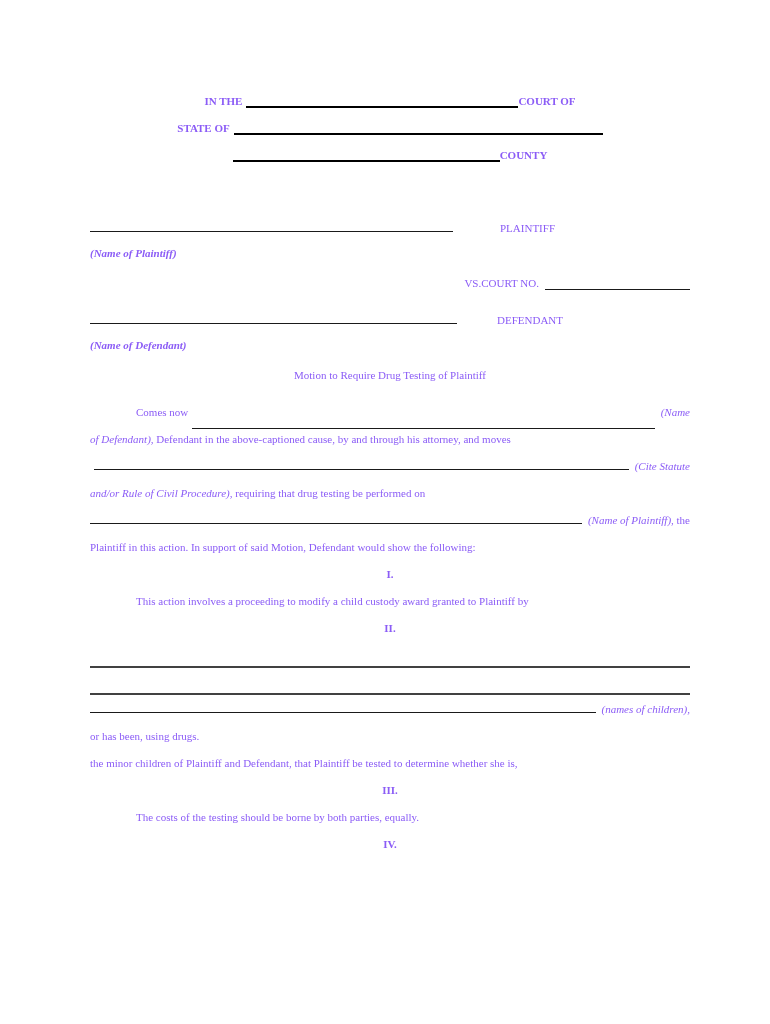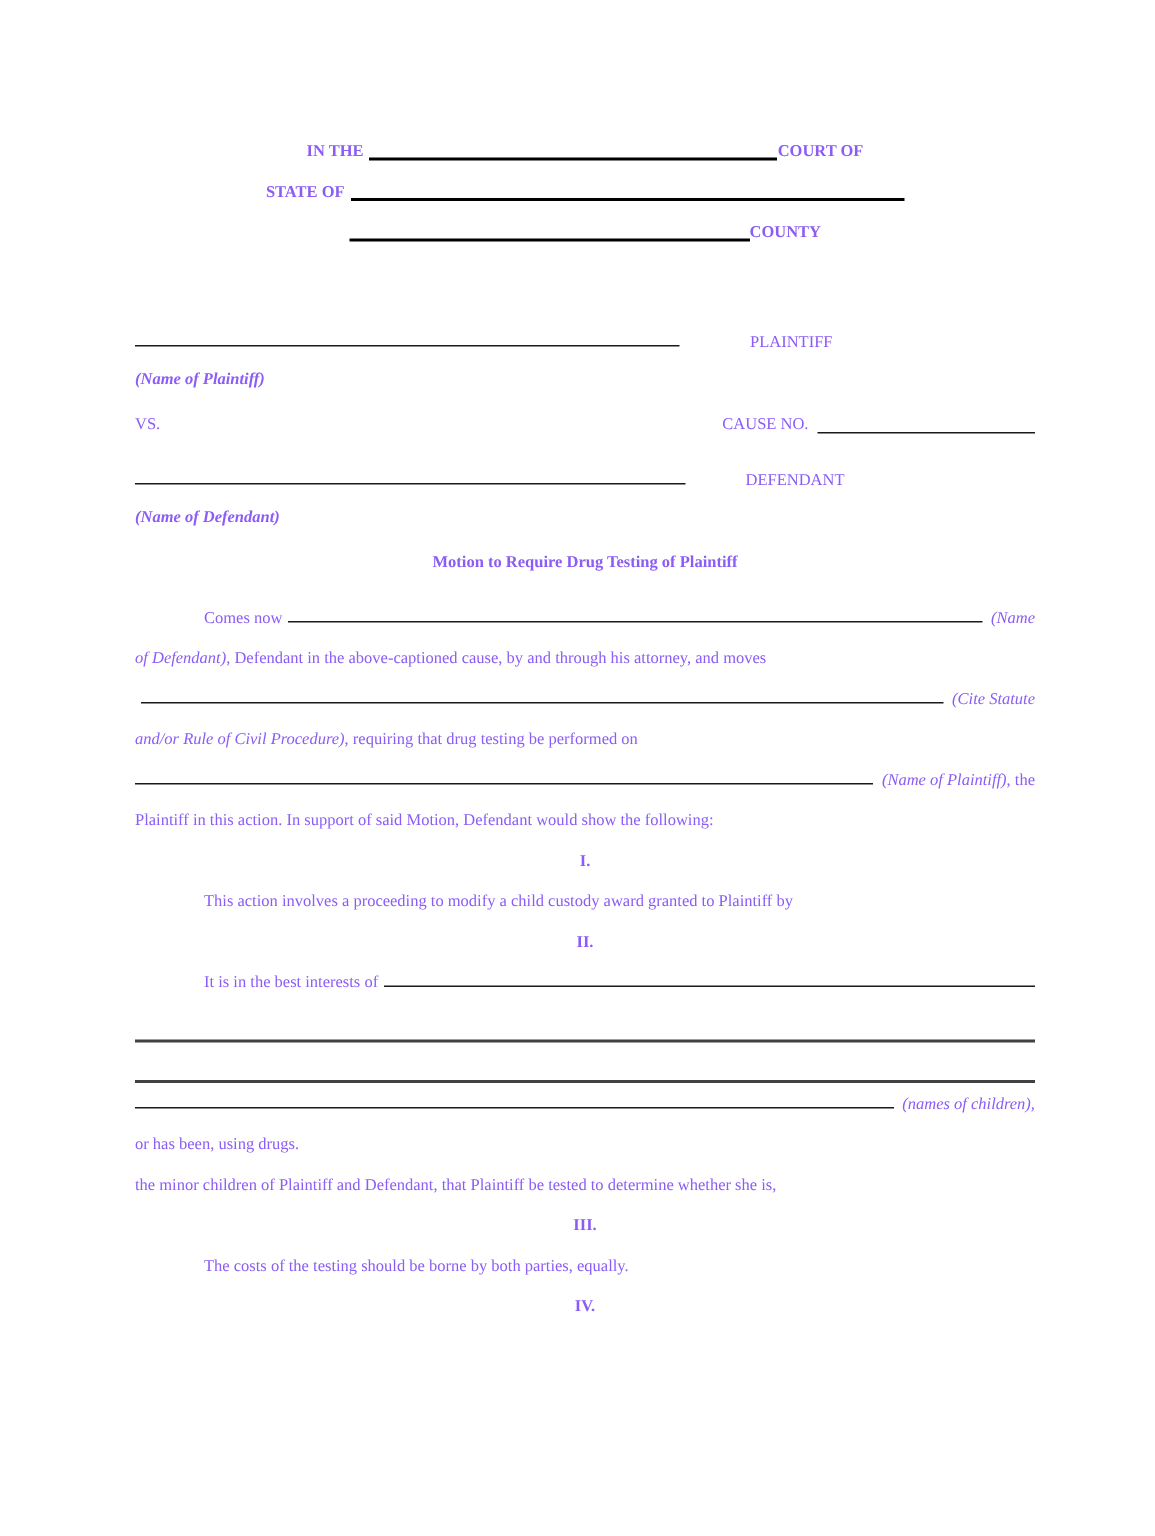--- a/index.html
+++ b/index.html
@@ -13,21 +13,21 @@
     font-family: "Liberation Serif", "DejaVu Serif", serif;
     font-size: 11px;
     line-height: 27px;
     color: #8b5cf6;
     overflow: hidden;
   }
 
   
   .line { white-space: nowrap; }
   .flexline { display: flex; align-items: baseline; white-space: nowrap; }
-  .indent { padding-left: 46px; }
+  .indent { padding-left: 46px; align-items: flex-end; }
   .bi { font-weight: normal; font-style: italic; }
   .heading { text-align: center; font-weight: bold; }
 
   
   .blank {
     display: inline-block;
     height: 12px;
     border-bottom: 1.6px solid #1a1a1a;
     vertical-align: baseline;
     margin-bottom: -3px;
@@ -41,24 +41,24 @@
   .w267 { width: 267px; }
   .w369 { width: 369px; margin-left: 4px; }
 
   
   .parties { margin-top: 46px; }
   .row { display: flex; align-items: baseline; }
   .w363 { width: 363px; margin-right: 47px; }
   .w367 { width: 367px; margin-right: 40px; }
   .w145 { width: 145px; margin-left: 6px; }
   .name-cap { line-height: 21px; font-weight: bold; font-style: italic; margin-top: 1px; }
-  .rowC { margin-top: 6px; justify-content: space-between; }
+  .rowC { margin-top: 6px; justify-content: flex-end; }
   .rowD { margin-top: 10px; }
 
-  .title { text-align: center; font-weight: bold; margin-top: 6px; margin-bottom: 10px; }
+  .title { text-align: center; font-weight: normal; margin-top: 6px; margin-bottom: 10px; }
 
   
   .gap-l { margin-left: 4px; }
   .gap-r { margin-right: 6px; }
   .w355 { width: 355px; margin: 0 6px -3px 4px; }
 
   
   .rule { height: 24px; border-bottom: 2px solid #414141; margin-bottom: 1px; }
 </style>
 </head>
@@ -73,21 +73,21 @@
   </div>
 
   <div class="parties">
     <div class="row">
         <span class="blank w363"></span>
         <span>PLAINTIFF</span>
       </div>
     <div class="name-cap">(Name of Plaintiff)</div>
     <div class="row rowC">
         <span>VS.</span>
-        <span class="line"><span>CAUSE NO.</span><span class="blank w145"></span></span>
+        <span class="line"><span>COURT NO.</span><span class="blank w145"></span></span>
       </div>
     <div class="row rowD">
         <span class="blank w367"></span>
         <span>DEFENDANT</span>
       </div>
     <div class="name-cap">(Name of Defendant)</div>
   </div>
 
   <div class="title">Motion to Require Drug Testing of Plaintiff</div>
 
@@ -111,24 +111,20 @@
     <div class="line">Plaintiff in this action. In support of said Motion, Defendant would show the following:</div>
   </div>
 
   <div class="heading">I.</div>
   <div>
     <div class="line indent">This action involves a proceeding to modify a child custody award granted to Plaintiff by</div>
   </div>
 
   <div class="heading">II.</div>
   <div>
-    <div class="flexline indent">
-        <span>It is in the best interests of</span>
-        <span class="blank grow gap-l"></span>
-      </div>
     <div class="rule"></div>
     <div class="rule"></div>
     <div class="flexline">
         <span class="blank grow gap-r"></span>
         <span class="bi">(names of children),</span>
       </div>
     <div class="line">or has been, using drugs.</div>
     <div class="line">the minor children of Plaintiff and Defendant, that Plaintiff be tested to determine whether she is,</div>
   </div>
 

